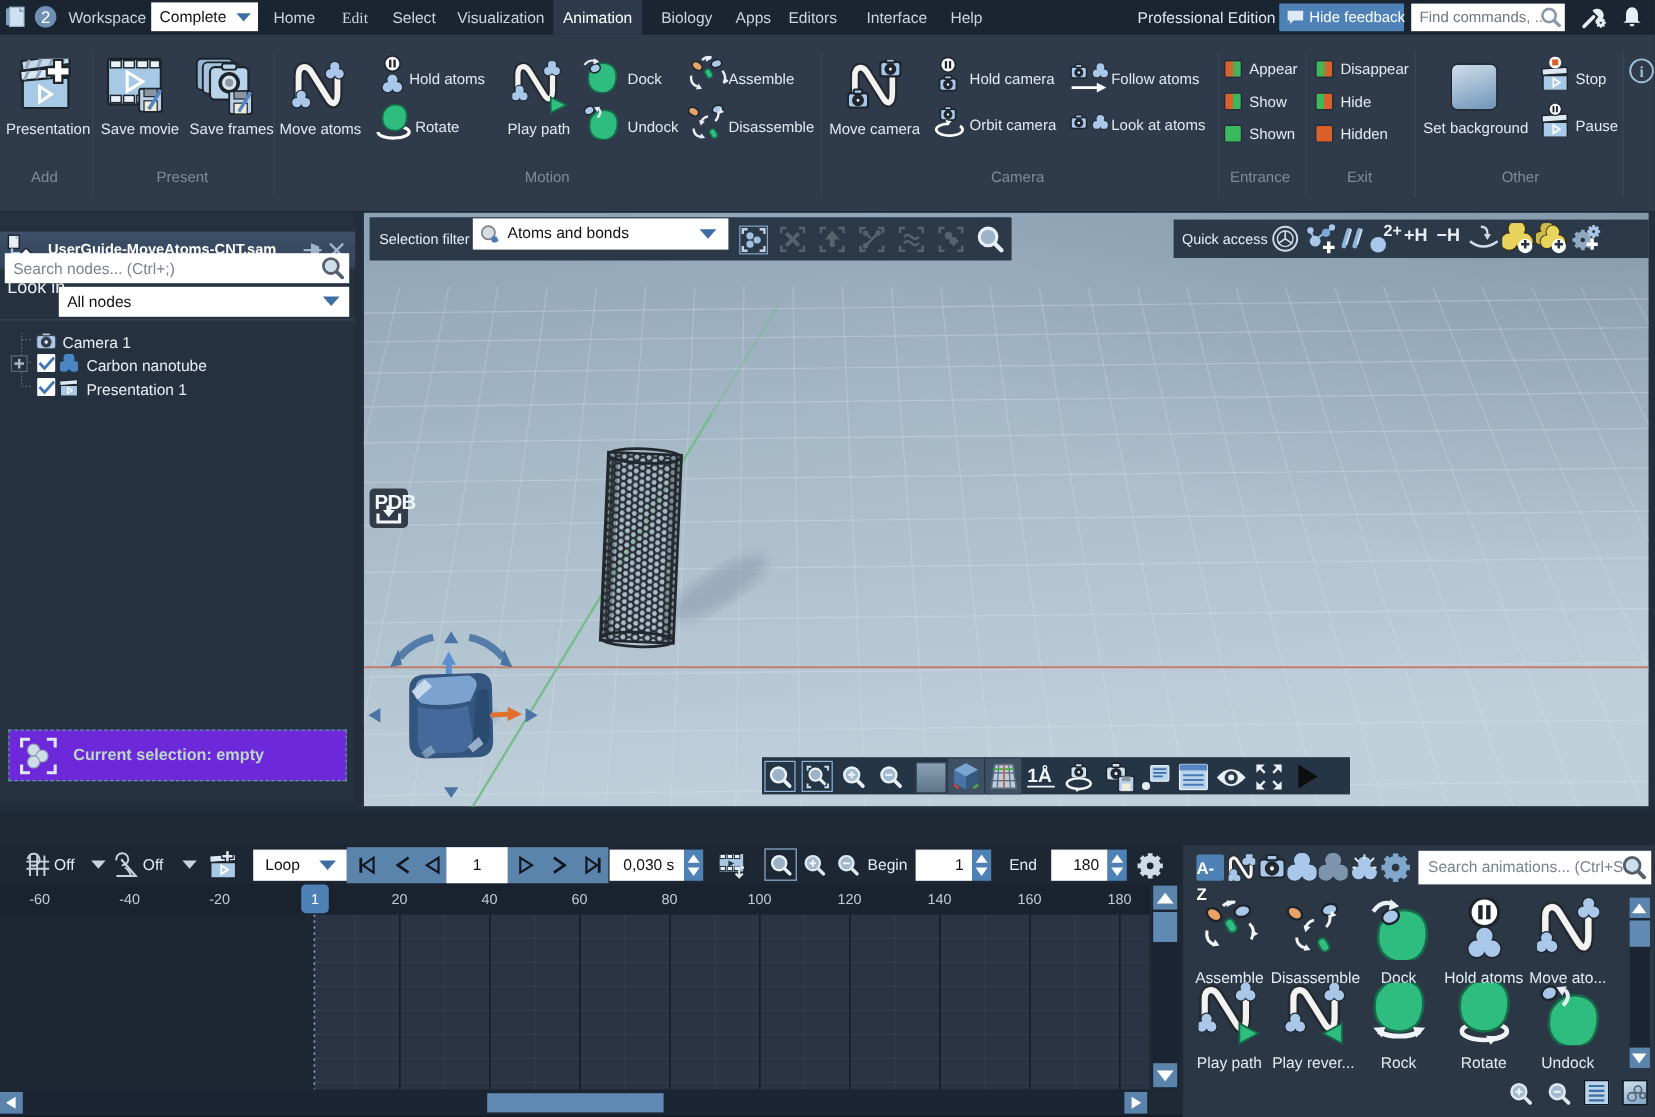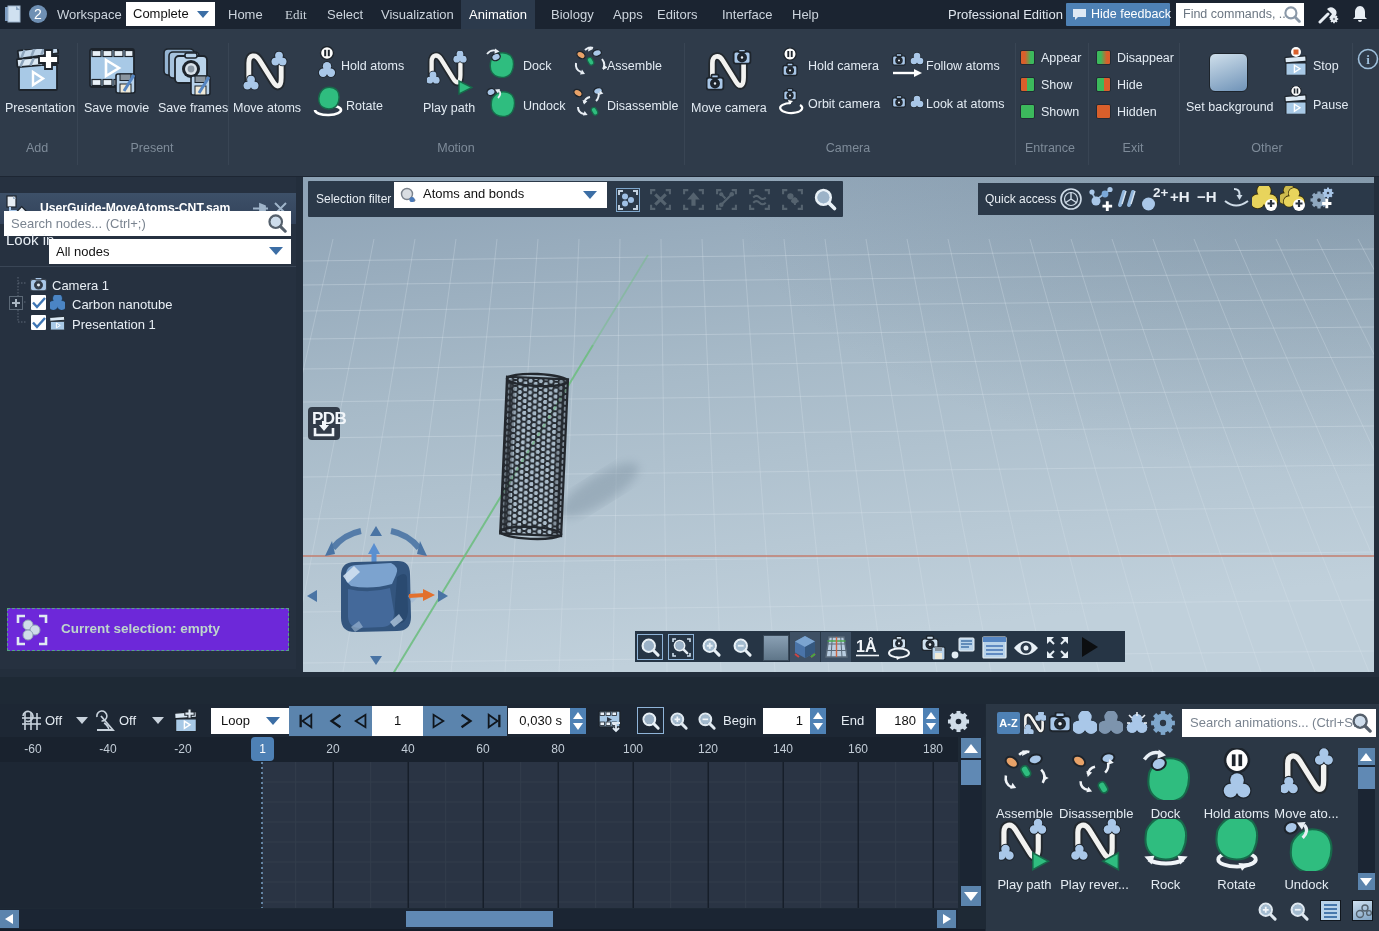--- a/index.html
+++ b/index.html
@@ -1037,21 +1037,21 @@
   <div class="abs" style="left:943px;top:5px;width:0;height:0;border-top:5px solid transparent;border-bottom:5px solid transparent;border-left:8px solid #fff"></div>
 </div>
 <div id="an-vscroll">
   <div class="abs" style="left:1px;top:1px;width:20px;height:20px;background:#5b84ad"></div>
   <div class="abs" style="left:4px;top:7px;width:0;height:0;border-left:7px solid transparent;border-right:7px solid transparent;border-bottom:9px solid #fff"></div>
   <div class="abs" style="left:1px;top:23px;width:20px;height:25px;background:#6089b4"></div>
   <div class="abs" style="left:1px;top:149px;width:20px;height:20px;background:#5b84ad"></div>
   <div class="abs" style="left:4px;top:155px;width:0;height:0;border-left:7px solid transparent;border-right:7px solid transparent;border-top:9px solid #fff"></div>
 </div>
 <div id="an-right">
-  <div class="abs" style="left:11px;top:8px;width:23px;height:22px;background:#4e81b5;border-radius:2px;text-align:center;line-height:22px;font-size:11px;font-weight:bold;color:#fff">A-Z</div>
+  <div class="abs" style="left:11px;top:8px;width:23px;height:22px;background:#4e81b5;border-radius:2px;line-height:22px;font-size:14px;font-weight:bold;color:#fff">A-Z</div>
   <svg class="abs" style="left:38px;top:8px" width="22" height="22" viewBox="0 0 22 22">
         <g transform="translate(10,11) scale(0.72)">
           <use href="#ncurve"></use>
         </g>
         <g fill="#a9c7e8" stroke="#1d242c" stroke-width="1">
           <g transform="translate(17,4) scale(0.95)">
             <use href="#atom3"></use>
           </g>
           <g transform="translate(4,18) scale(0.95)">
             <use href="#atom3"></use>

